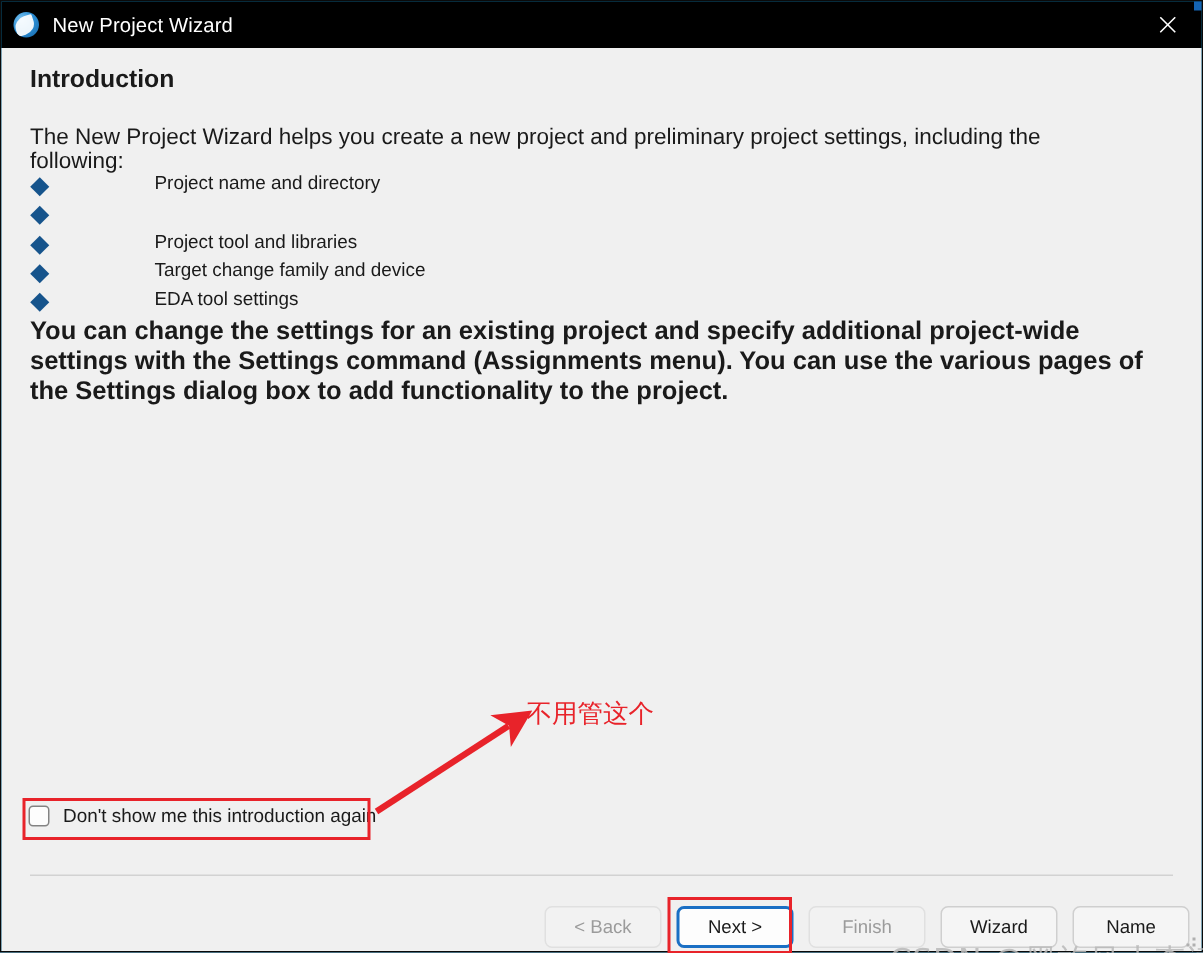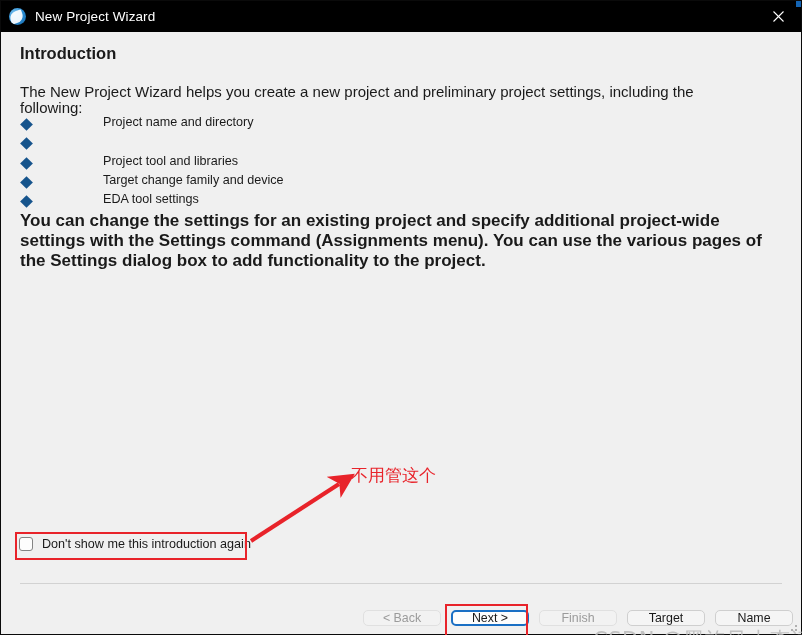--- a/index.html
+++ b/index.html
@@ -226,21 +226,21 @@
     right: 0;
     top: 566px;
     height: 40px;
     display: flex;
     align-items: center;
     justify-content: flex-end;
     padding-right: 8px;
     box-sizing: border-box;
   }
   .btn {
-    height: 16px;
+    height: 28px;
     min-width: 78px;
     box-sizing: border-box;
     margin-left: 10px;
     padding: 0 10px;
     border: 1px solid #cfcfcf;
     border-radius: 5px;
     background: #f5f5f5;
     color: #1a1a1a;
     font-size: 12.4px;
     font-family: "Liberation Sans", sans-serif;
@@ -379,21 +379,21 @@
 
     <div class="footer">
       <div class="btn disabled">&lt; Back</div>
 
       <div class="btn-wrap-next">
         <div class="btn default">Next &gt;</div>
         <div class="anno-rect-next"></div>
       </div>
 
       <div class="btn disabled">Finish</div>
-      <div class="btn">Target</div>
+      <div class="btn">Wizard</div>
       <div class="btn">Name</div>
     </div>
 
     <div class="watermark">CSDN @黑旋风大李逵</div>
 
     <div class="grip">
       <i style="right:0;bottom:0"></i>
       <i style="right:4px;bottom:0"></i>
       <i style="right:0;bottom:4px"></i>
     </div>

